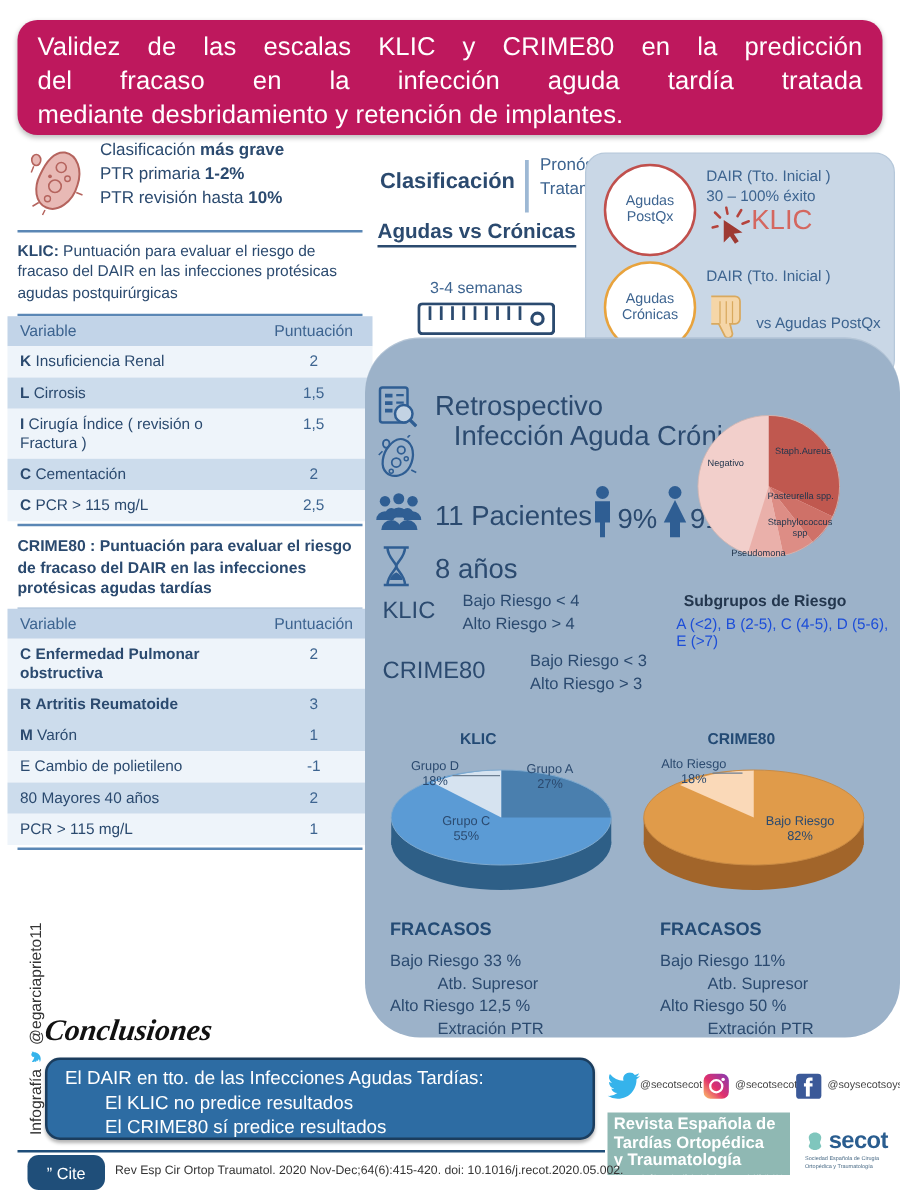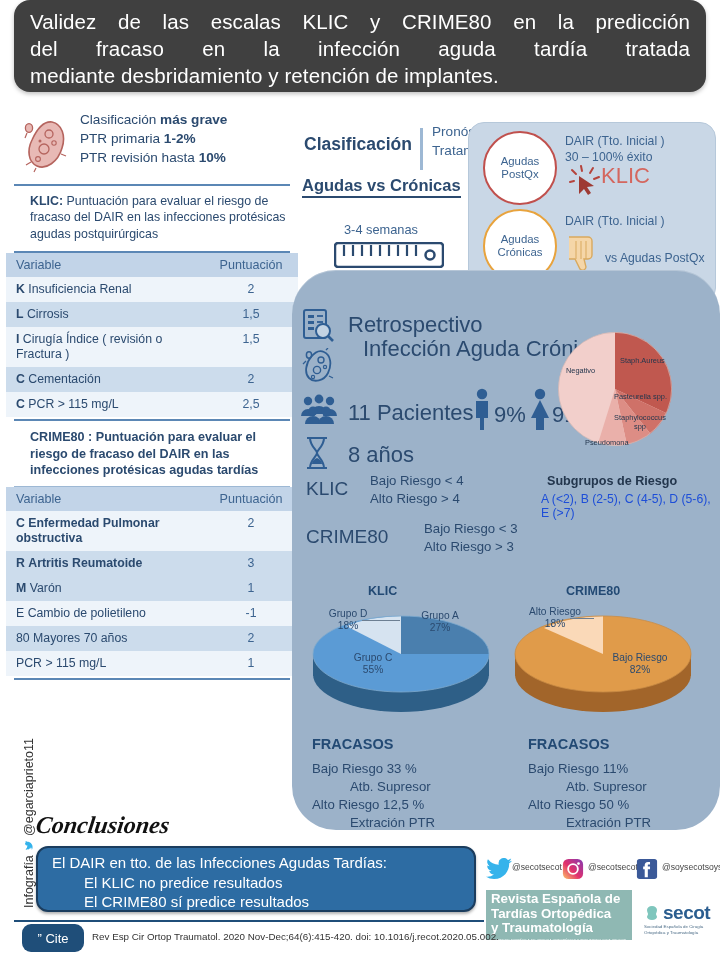--- a/index.html
+++ b/index.html
@@ -1,35 +1,35 @@
 <!DOCTYPE html>
 <html><head>
 <meta charset="utf-8">
 <style>
   html,body{margin:0;padding:0;background:#ffffff;}
   body{width:720px;height:960px;overflow:hidden;position:relative;
        font-family:"Liberation Sans","DejaVu Sans",sans-serif;color:#2b4a6f;}
 
   
-  .title-bar{position:absolute;left:14px;top:0;width:692px;height:92px;
-    background:#404040;border-radius:16px;box-shadow:0 2px 4px rgba(0,0,0,.25);
+  .title-bar{position:absolute;left:14px;top:16px;width:692px;height:92px;
+    background:#be185d;border-radius:16px;box-shadow:0 2px 4px rgba(0,0,0,.25);
     box-sizing:border-box;padding:8px 16px 0 16px;}
   .title-bar p{margin:0;color:#fff;font-size:20.5px;line-height:27px;
     text-align:justify;text-align-last:justify;letter-spacing:.1px;}
   .title-bar p.last{text-align-last:left;}
 
   
   .left-col{position:absolute;left:6px;top:106px;width:292px;height:700px;}
   .lc-head{position:relative;height:72px;padding-left:74px;padding-top:4px;
     font-size:13.6px;line-height:19px;}
   .lc-head b{font-weight:bold;}
   .bact-icon{position:absolute;left:12px;top:10px;width:56px;height:58px;}
   .hr-blue{height:2px;background:#5b87b5;margin:2px 8px 0 8px;}
   .hr-thin{height:1px;background:#9db8d4;margin:0 8px;}
-  .desc{font-size:12.4px;line-height:16.4px;padding:7px 10px 7px 8px;margin-left:16px;}
+  .desc{font-size:12.4px;line-height:16.4px;padding:7px 10px 7px 8px;}
   .desc b{font-weight:bold;}
   .desc.crime{font-weight:bold;font-size:12.6px;line-height:16.6px;padding-top:8px;}
 
   table.score{width:100%;border-collapse:collapse;font-size:12.3px;}
   table.score th{background:#c2d4e8;color:#3d6490;font-weight:normal;
     text-align:left;padding:5px 10px;font-size:12.6px;}
   table.score th.num{text-align:center;width:74px;}
   table.score td{padding:5px 10px;vertical-align:top;line-height:15px;color:#2b4a6f;}
   table.score td.num{text-align:center;color:#3d6490;}
   table.score tr.alt td{background:#ccdcec;}
@@ -209,21 +209,21 @@
     </tr>
     <tr class="alt">
       <td><b>M</b> <span>Varón</span></td>
       <td class="num">1</td>
     </tr>
     <tr class="plain">
       <td><span>E</span> <span>Cambio de polietileno</span></td>
       <td class="num">-1</td>
     </tr>
     <tr class="alt">
-      <td><span>80</span> <span>Mayores 70 años</span></td>
+      <td><span>80</span> <span>Mayores 40 años</span></td>
       <td class="num">2</td>
     </tr>
     <tr class="plain">
       <td><span>PCR &gt; 115 mg/L</span></td>
       <td class="num">1</td>
     </tr>
   </tbody>
     </table>
   <div class="hr-blue"></div>
 </div>

